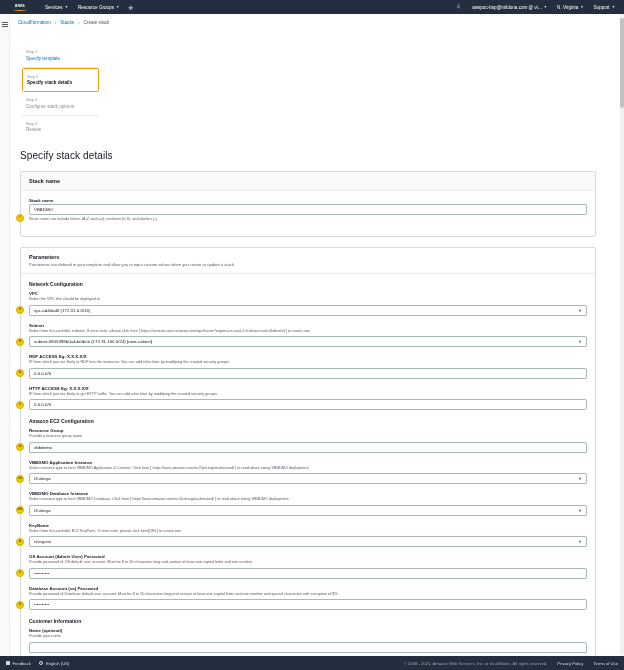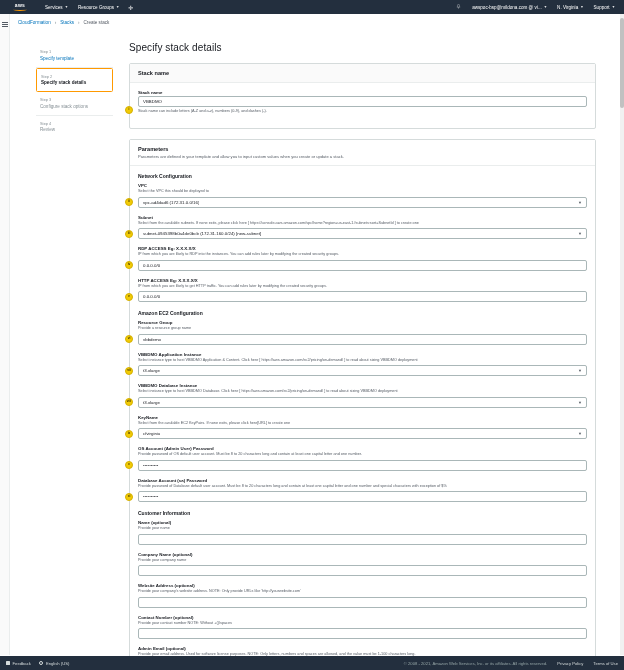--- a/index.html
+++ b/index.html
@@ -55,21 +55,21 @@
     position: absolute; left: 0; top: 14px;
     width: 10px; height: 641px; background: #fafafa;
     border-right: 1px solid #eaeded;
   }
   .rail .burger { margin: 8px auto 0; width: 6px; }
   .rail .burger span {
     display: block; height: .8px; background: #545b64; margin-bottom: 1.3px;
   }
 
   
-  .page { display: flex; padding-left: 24px; height: 616px; }
+  .page { display: flex; padding-left: 10px; height: 616px; flex-direction: column; }
 
   
   .steps { width: 95px; padding: 14px 6px 0 12px; }
   .step { padding: 5px 4px 6px 4px; border-bottom: 1px solid #eaeded; }
   .step:last-child { border-bottom: none; }
   .step .num { font-size: 3.9px; color: #879196; margin-bottom: 1.5px; }
   .step .lbl { font-size: 4.6px; color: #0073bb; cursor: pointer; }
   .step.active {
     border: 1px solid #ff9900; border-radius: 1.5px; background: #fff;
   }

